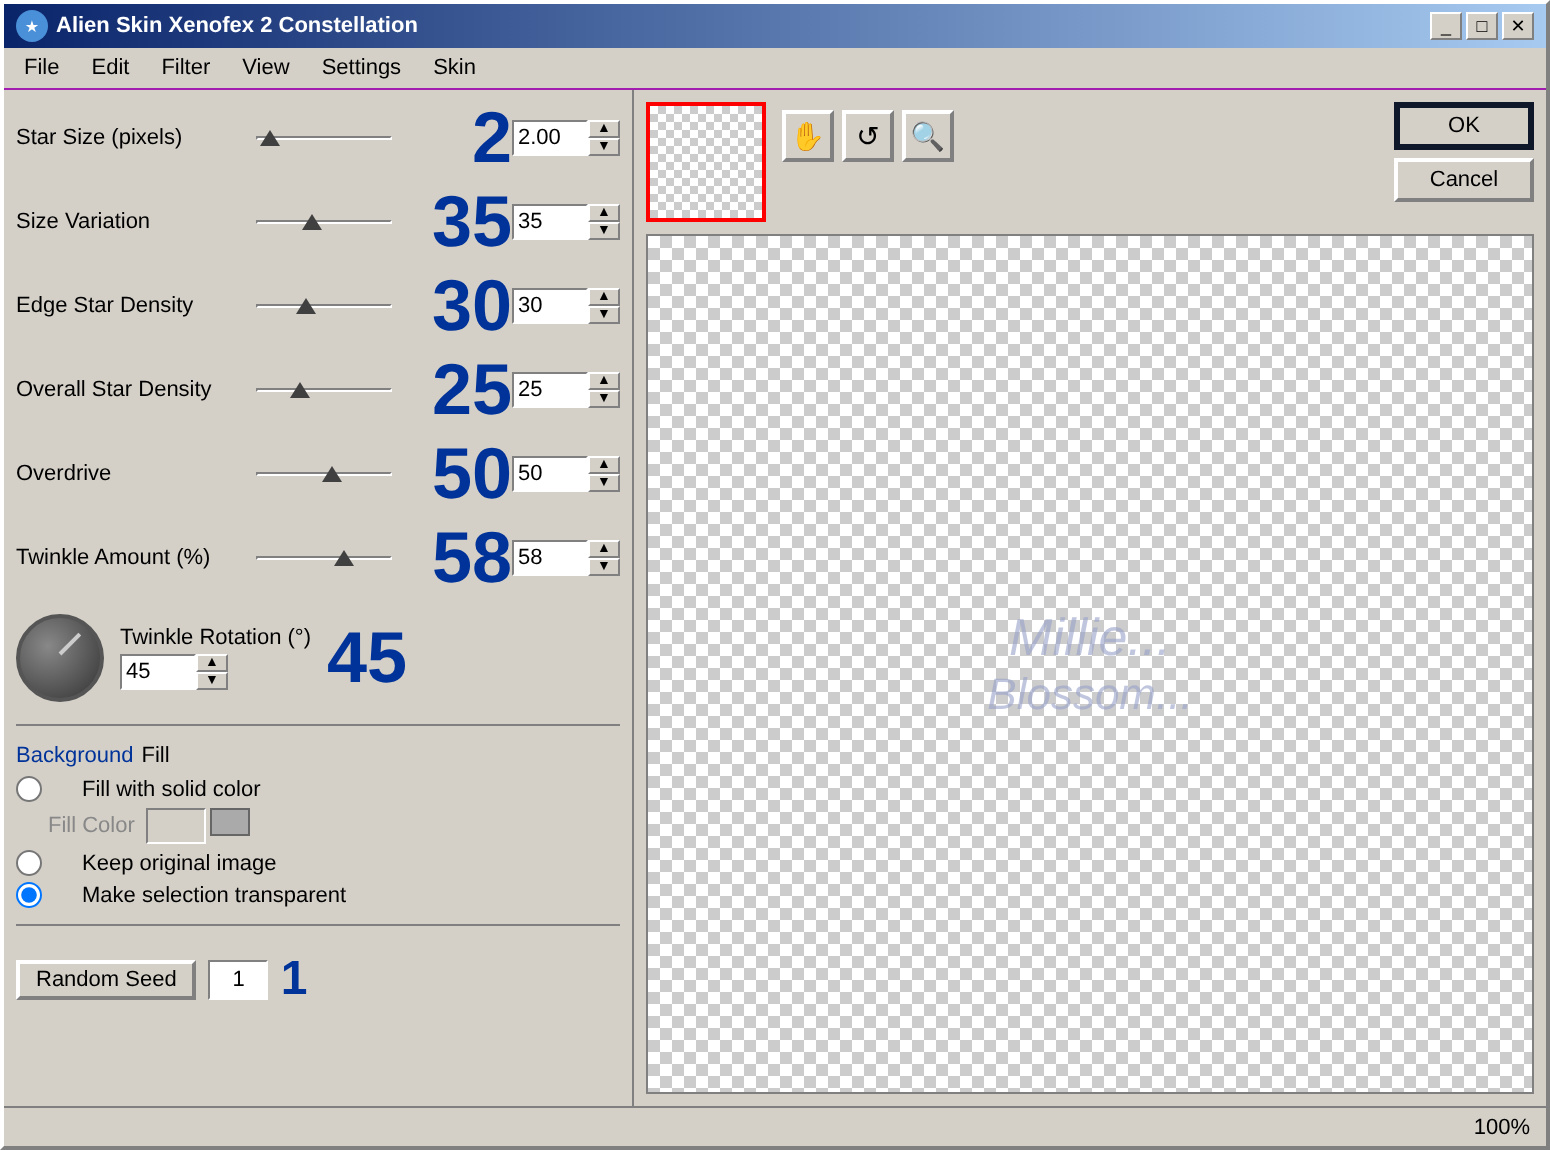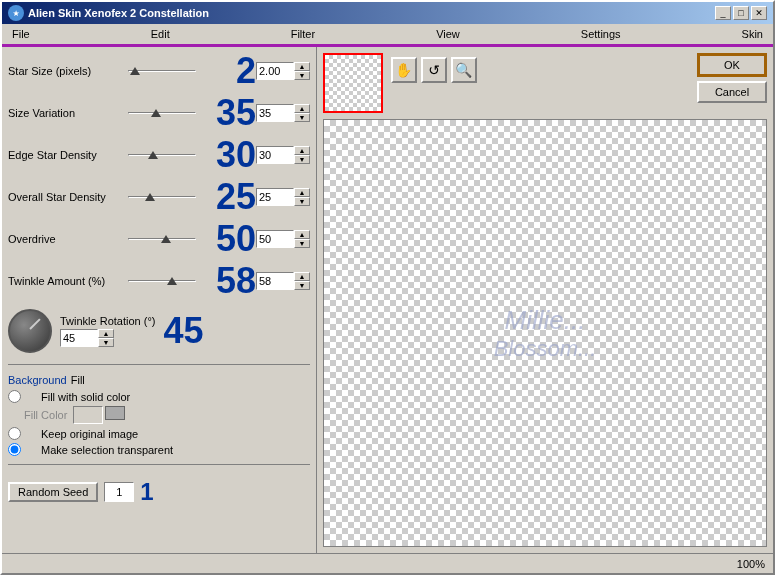--- a/index.html
+++ b/index.html
@@ -69,22 +69,21 @@
       justify-content: center;
       cursor: pointer;
       color: #000;
     }
     .title-btn.close { background: #d4d0c8; }
     .menubar {
       background: #d4d0c8;
       display: flex;
       padding: 2px 4px;
       gap: 4px;
-      border-bottom: 3px solid #a21caf;
-      justify-content: space-between;
+      border-bottom: 1px solid #a21caf;
     }
     .menubar-item {
       padding: 2px 6px;
       cursor: pointer;
       font-size: 11px;
     }
     .content-area {
       display: flex;
       flex: 1;
       overflow: hidden;
@@ -386,21 +385,21 @@
       border: 2px solid;
       border-top-color: #ffffff;
       border-left-color: #ffffff;
       border-right-color: #808080;
       border-bottom-color: #808080;
       cursor: pointer;
       font-size: 11px;
       text-align: center;
     }
     .ok-btn {
-      border: 3px solid #a16207;
+      border: 3px solid #0f172a;
       border-style: solid;
       outline: 2px solid #d4d0c8;
     }
     .status-bar {
       height: 20px;
       background: #d4d0c8;
       border-top: 1px solid #808080;
       display: flex;
       align-items: center;
       justify-content: flex-end;

